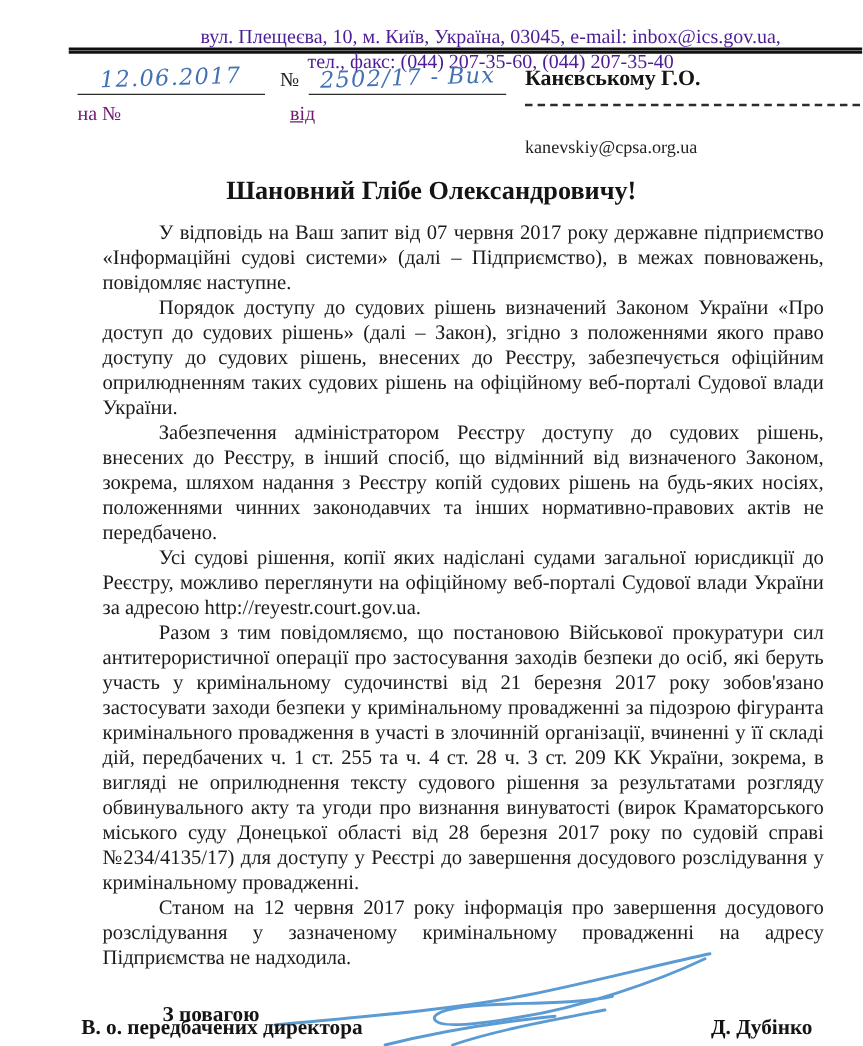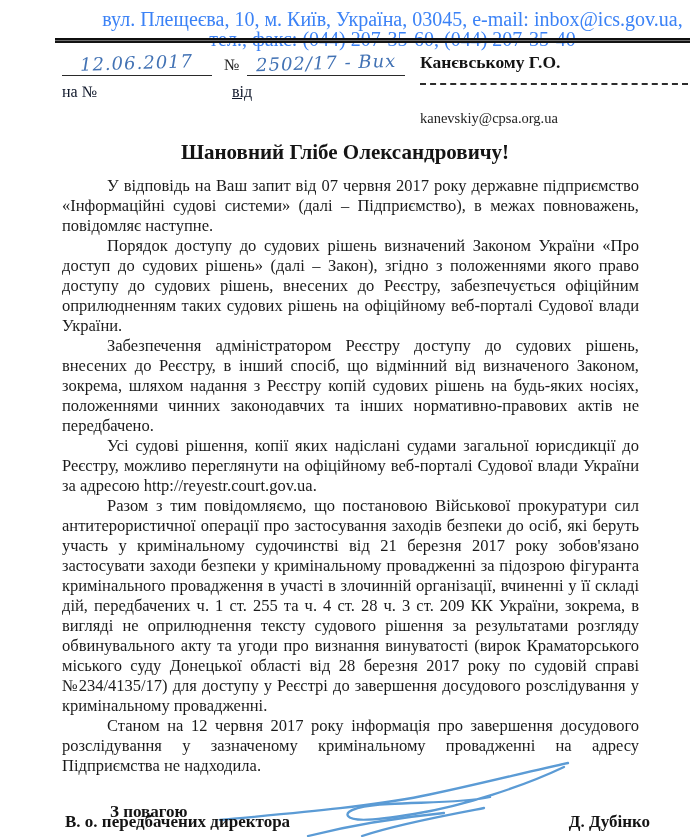--- a/index.html
+++ b/index.html
@@ -9,25 +9,25 @@
     height: 837px;
     background: #ffffff;
     overflow: hidden;
     font-family: "Liberation Serif", serif;
     color: #1b1b1b;
   }
 
   
   .doc-header {
     position: absolute;
-    top: 9px; left: 95px; right: 0;
+    top: 20px; left: 95px; right: 0;
     text-align: center;
-    font-size: 20px;
+    font-size: 16px;
     line-height: 20px;
-    color: #3b82f6;
+    color: #4c1d95;
   }
   .header-rule {
     position: absolute;
     top: 38px; left: 55px; right: 0;
     height: 5px;
     background: linear-gradient(180deg, #0f0f0f 0 36%, #6f6f6f 36% 58%, #141414 58% 100%);
   }
 
   
   .ref-left { position: absolute; top: 52px; left: 62px; width: 345px; }
@@ -48,21 +48,21 @@
   .handwriting {
     display: inline-block;
     color: #4272b4;
     font-family: "DejaVu Serif", serif;
     font-style: italic;
     font-size: 18px;
     letter-spacing: 1px;
     transform: rotate(-1.8deg);
     white-space: nowrap;
   }
-  .labels-row { display: flex; margin-top: 7px; font-size: 16px; color: #0f172a; }
+  .labels-row { display: flex; margin-top: 7px; font-size: 16px; color: #701a75; }
   .label-na { width: 150px; }
   .label-vid { margin-left: 20px; text-decoration: underline; }
 
   
   .ref-right { position: absolute; top: 52px; left: 420px; width: 268px; }
   .addressee-name { font-weight: bold; font-size: 17.5px; color: #141414; }
   .addressee-dashes {
     margin-top: 9px;
     border-bottom: 2px dashed #2c2c2c;
     width: 100%;
@@ -76,21 +76,21 @@
     top: 140px; left: 0; width: 100%;
     text-align: center;
     font-weight: bold;
     font-size: 21px;
     color: #141414;
   }
 
   
   .body-text {
     position: absolute;
-    top: 176px; left: 62px;
+    top: 176px; left: 82px;
     width: 577px;
     font-size: 16.5px;
     line-height: 20px;
     text-align: justify;
     color: #1b1b1b;
   }
   .body-text p { margin: 0; text-indent: 45px; }
 
   .closing {
     margin-top: 26px;

